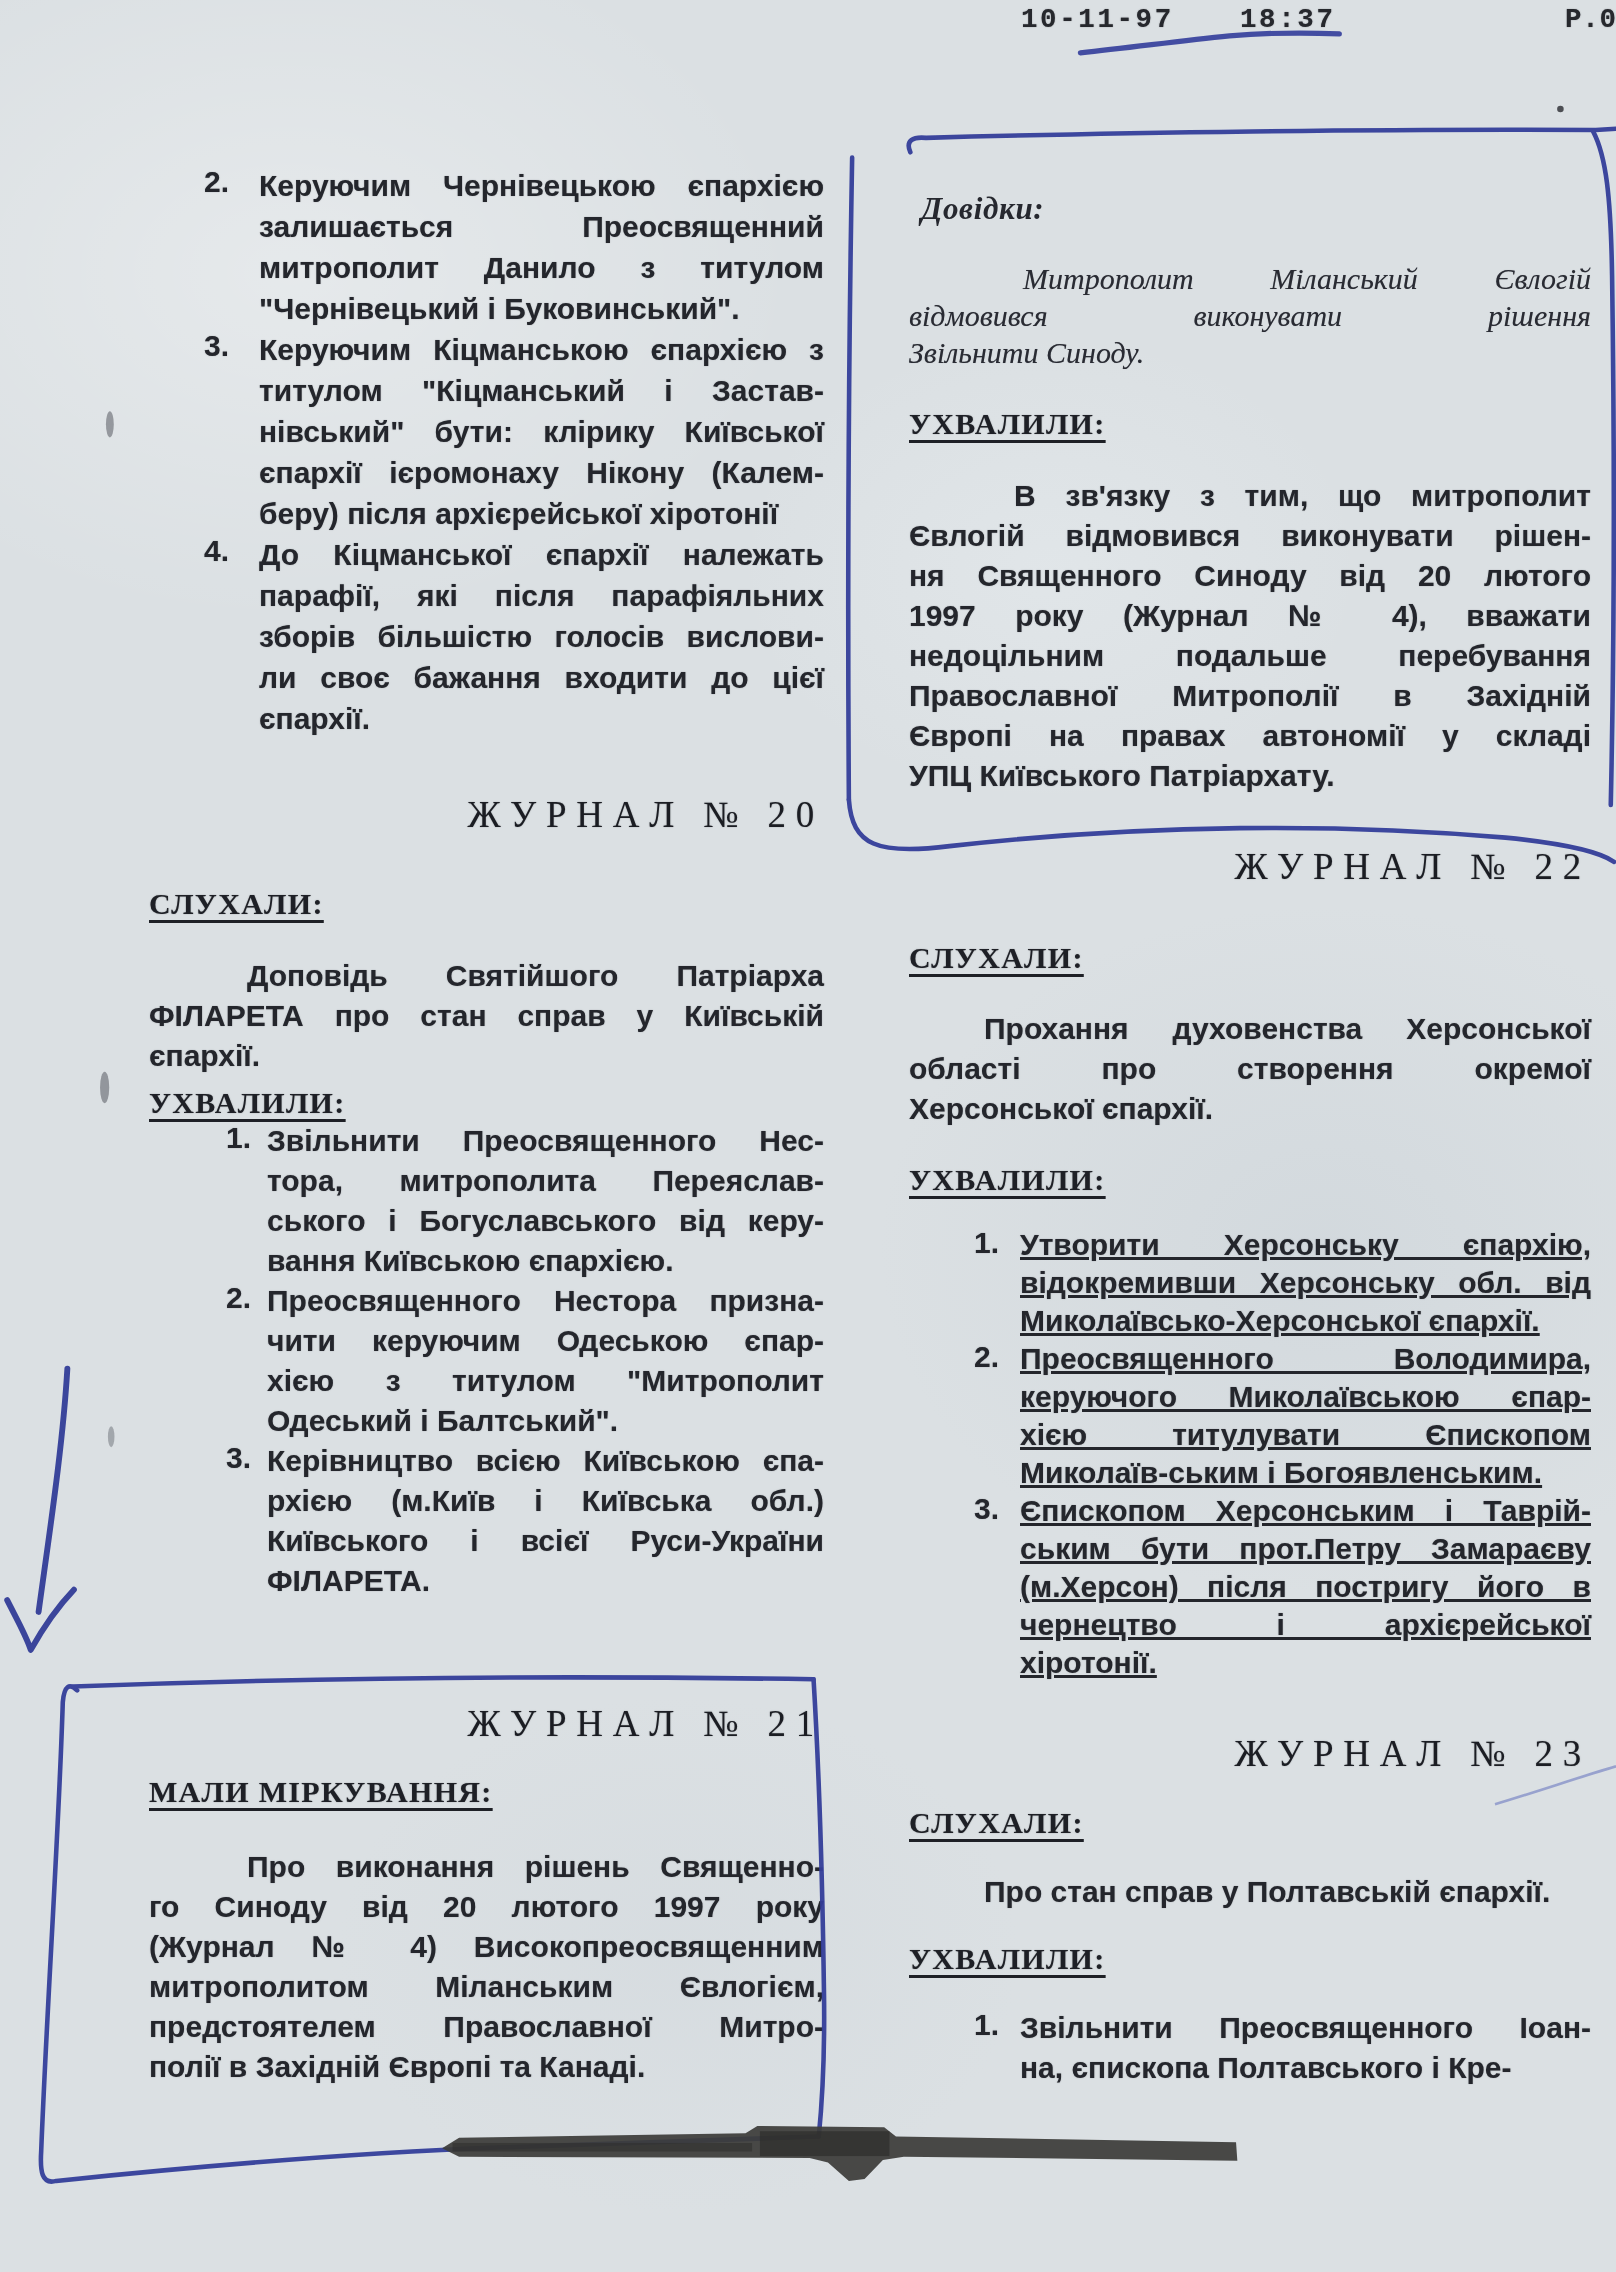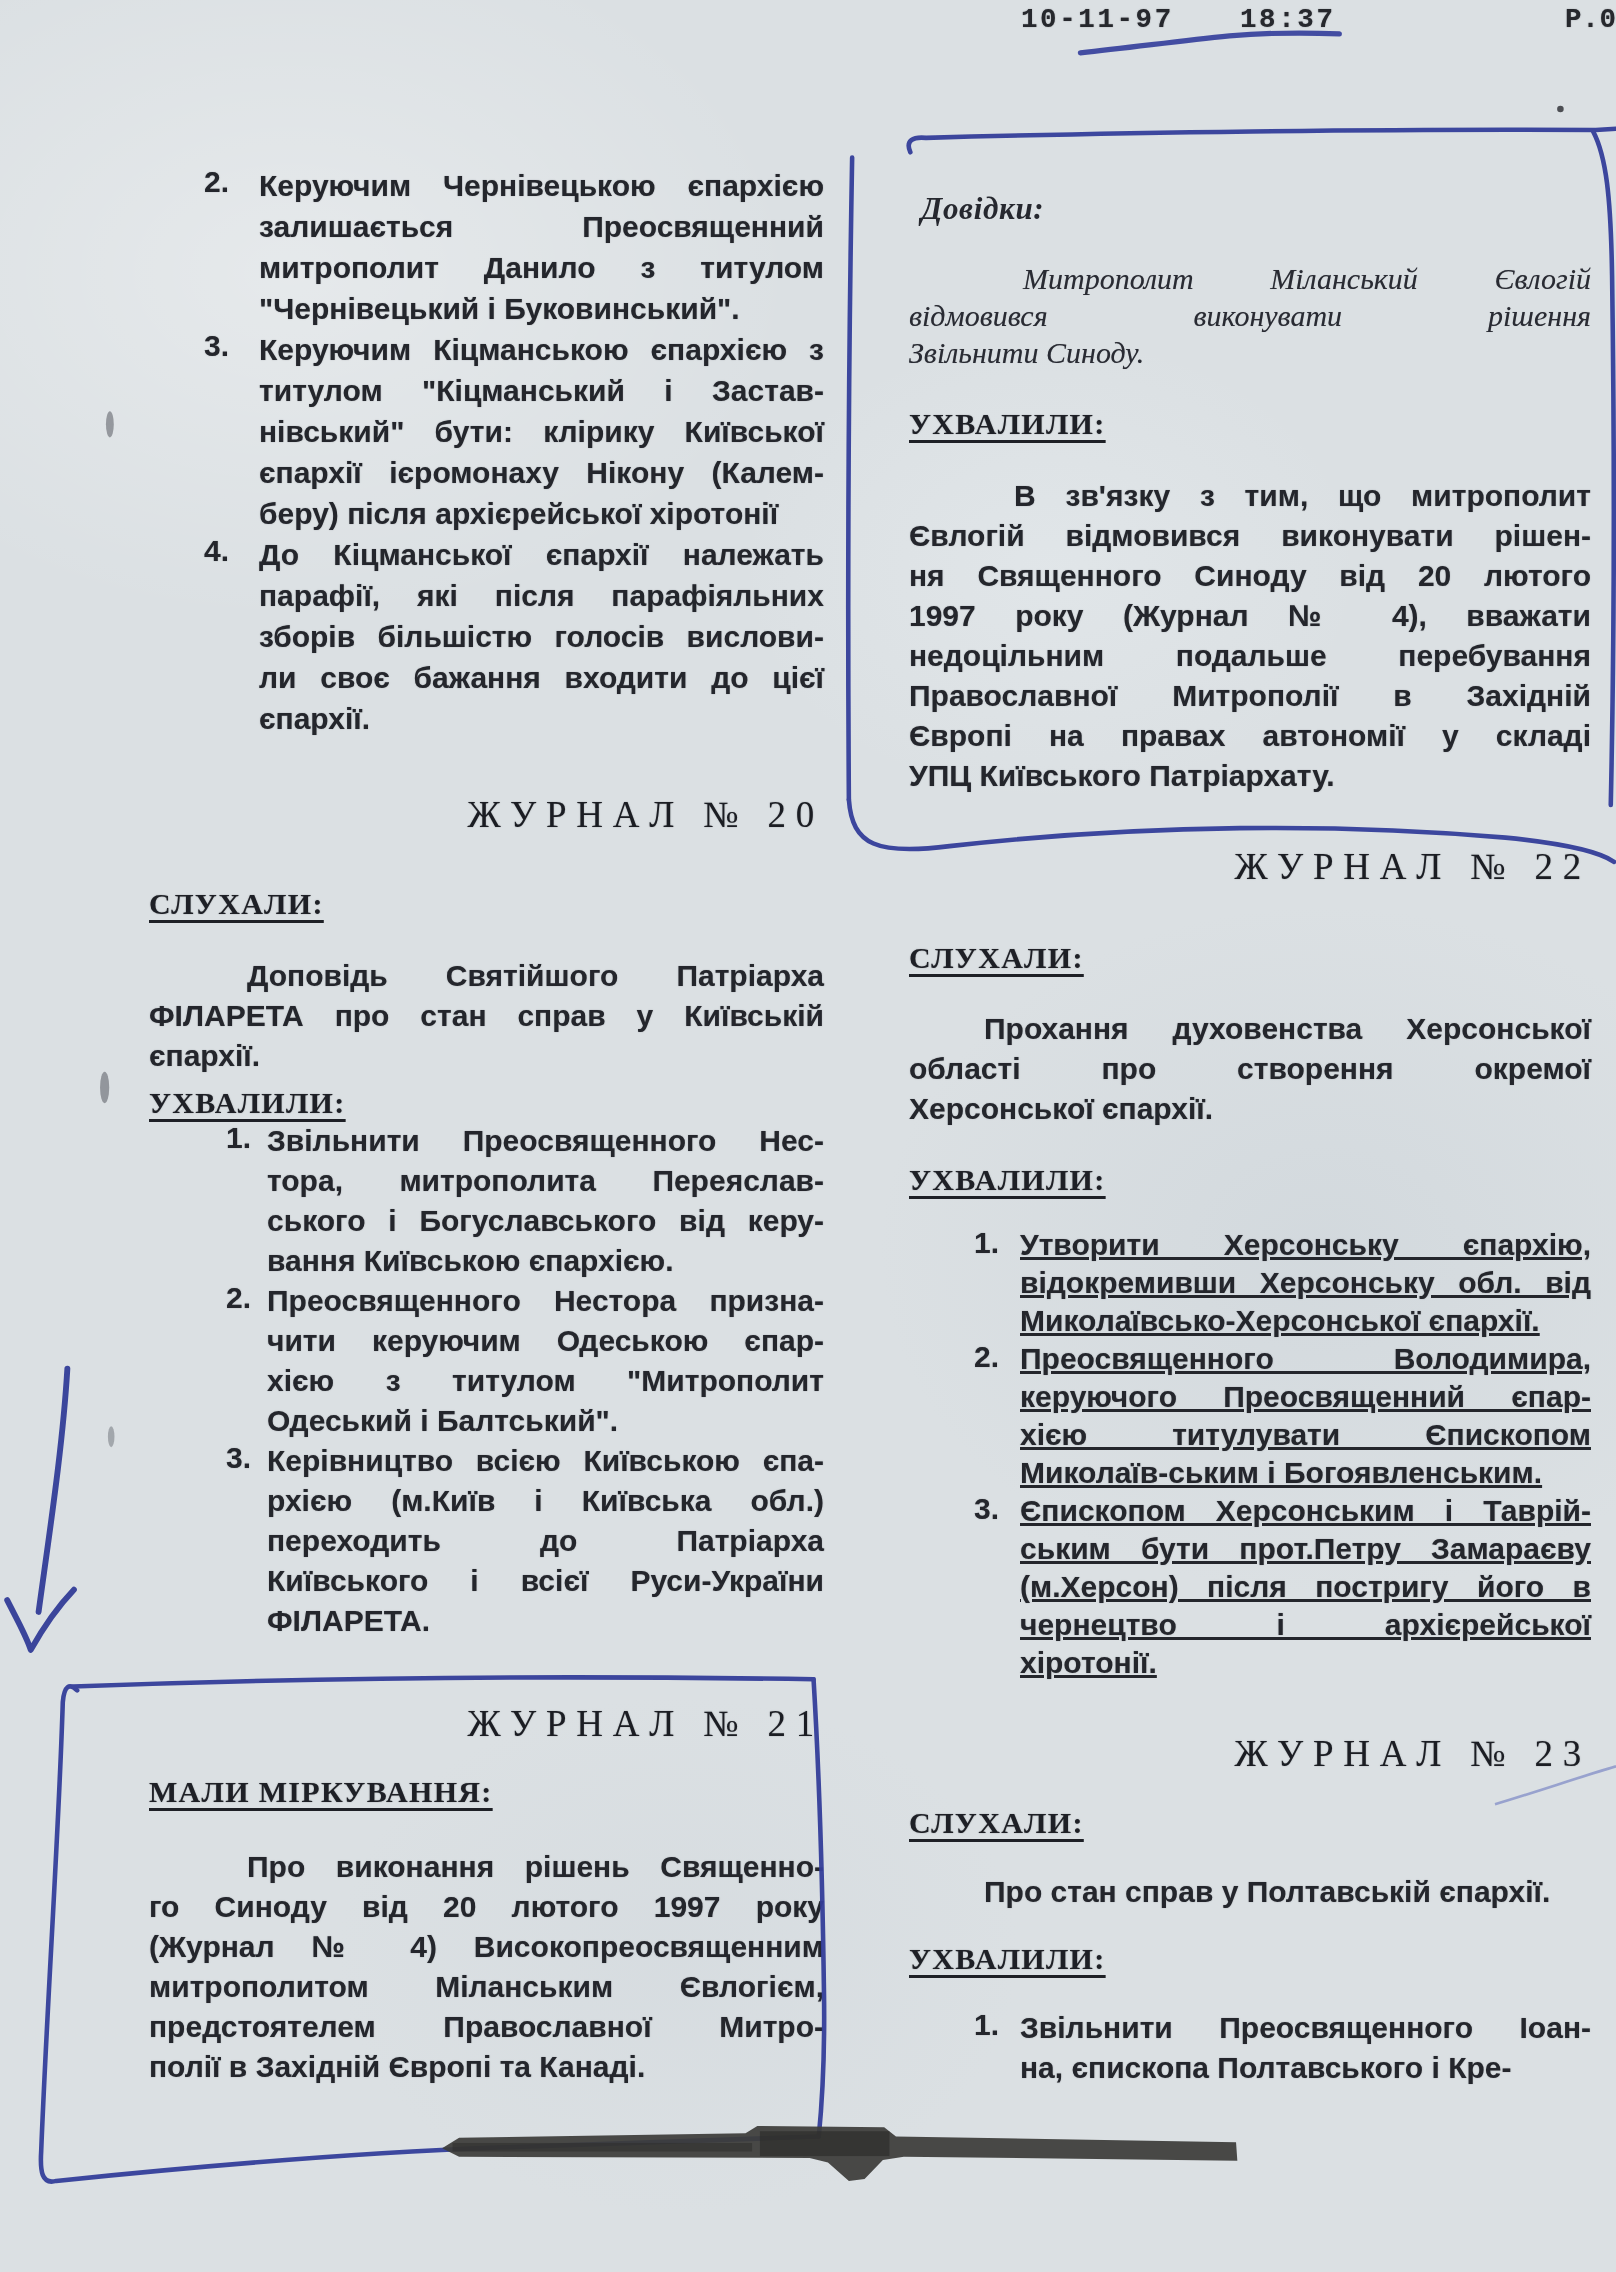--- a/index.html
+++ b/index.html
@@ -111,21 +111,20 @@
           <div class="line">чити керуючим Одеською єпар-</div>
           <div class="line">хією з титулом "Митрополит</div>
           <div class="line">Одеський і Балтський".</div>
         </div>
     </div>
     <div class="li">
       <span class="num">3.</span>
       <div class="li-lines lines">
           <div class="line">Керівництво всією Київською єпа-</div>
           <div class="line">рхією (м.Київ і Київська обл.)</div>
-          <div class="line">переходить до Патріарха</div>
           <div class="line">Київського і всієї Руси-України</div>
           <div class="line">ФІЛАРЕТА.</div>
         </div>
     </div>
   </div>
 
   <div class="blk colL jheading" style="top:1702px;">ЖУРНАЛ № 21</div>
   <div class="blk colL sec" style="top:1775px;">МАЛИ МІРКУВАННЯ:</div>
   <div class="blk colL body-text para lines lh61" style="top:1847px;">
       <div class="line">Про виконання рішень Священно-</div>
@@ -169,21 +168,21 @@
       <div class="li-lines lines">
           <div class="line">Утворити Херсонську єпархію,</div>
           <div class="line">відокремивши Херсонську обл. від</div>
           <div class="line">Миколаївсько-Херсонської єпархії.</div>
         </div>
     </div>
     <div class="li">
       <span class="num">2.</span>
       <div class="li-lines lines">
           <div class="line">Преосвященного Володимира,</div>
-          <div class="line">керуючого Преосвященний єпар-</div>
+          <div class="line">керуючого Миколаївською єпар-</div>
           <div class="line">хією титулувати Єпископом</div>
           <div class="line">Миколаїв-ським і Богоявленським.</div>
         </div>
     </div>
     <div class="li">
       <span class="num">3.</span>
       <div class="li-lines lines">
           <div class="line">Єпископом Херсонським і Таврій-</div>
           <div class="line">ським бути прот.Петру Замараєву</div>
           <div class="line">(м.Херсон) після постригу його в</div>

